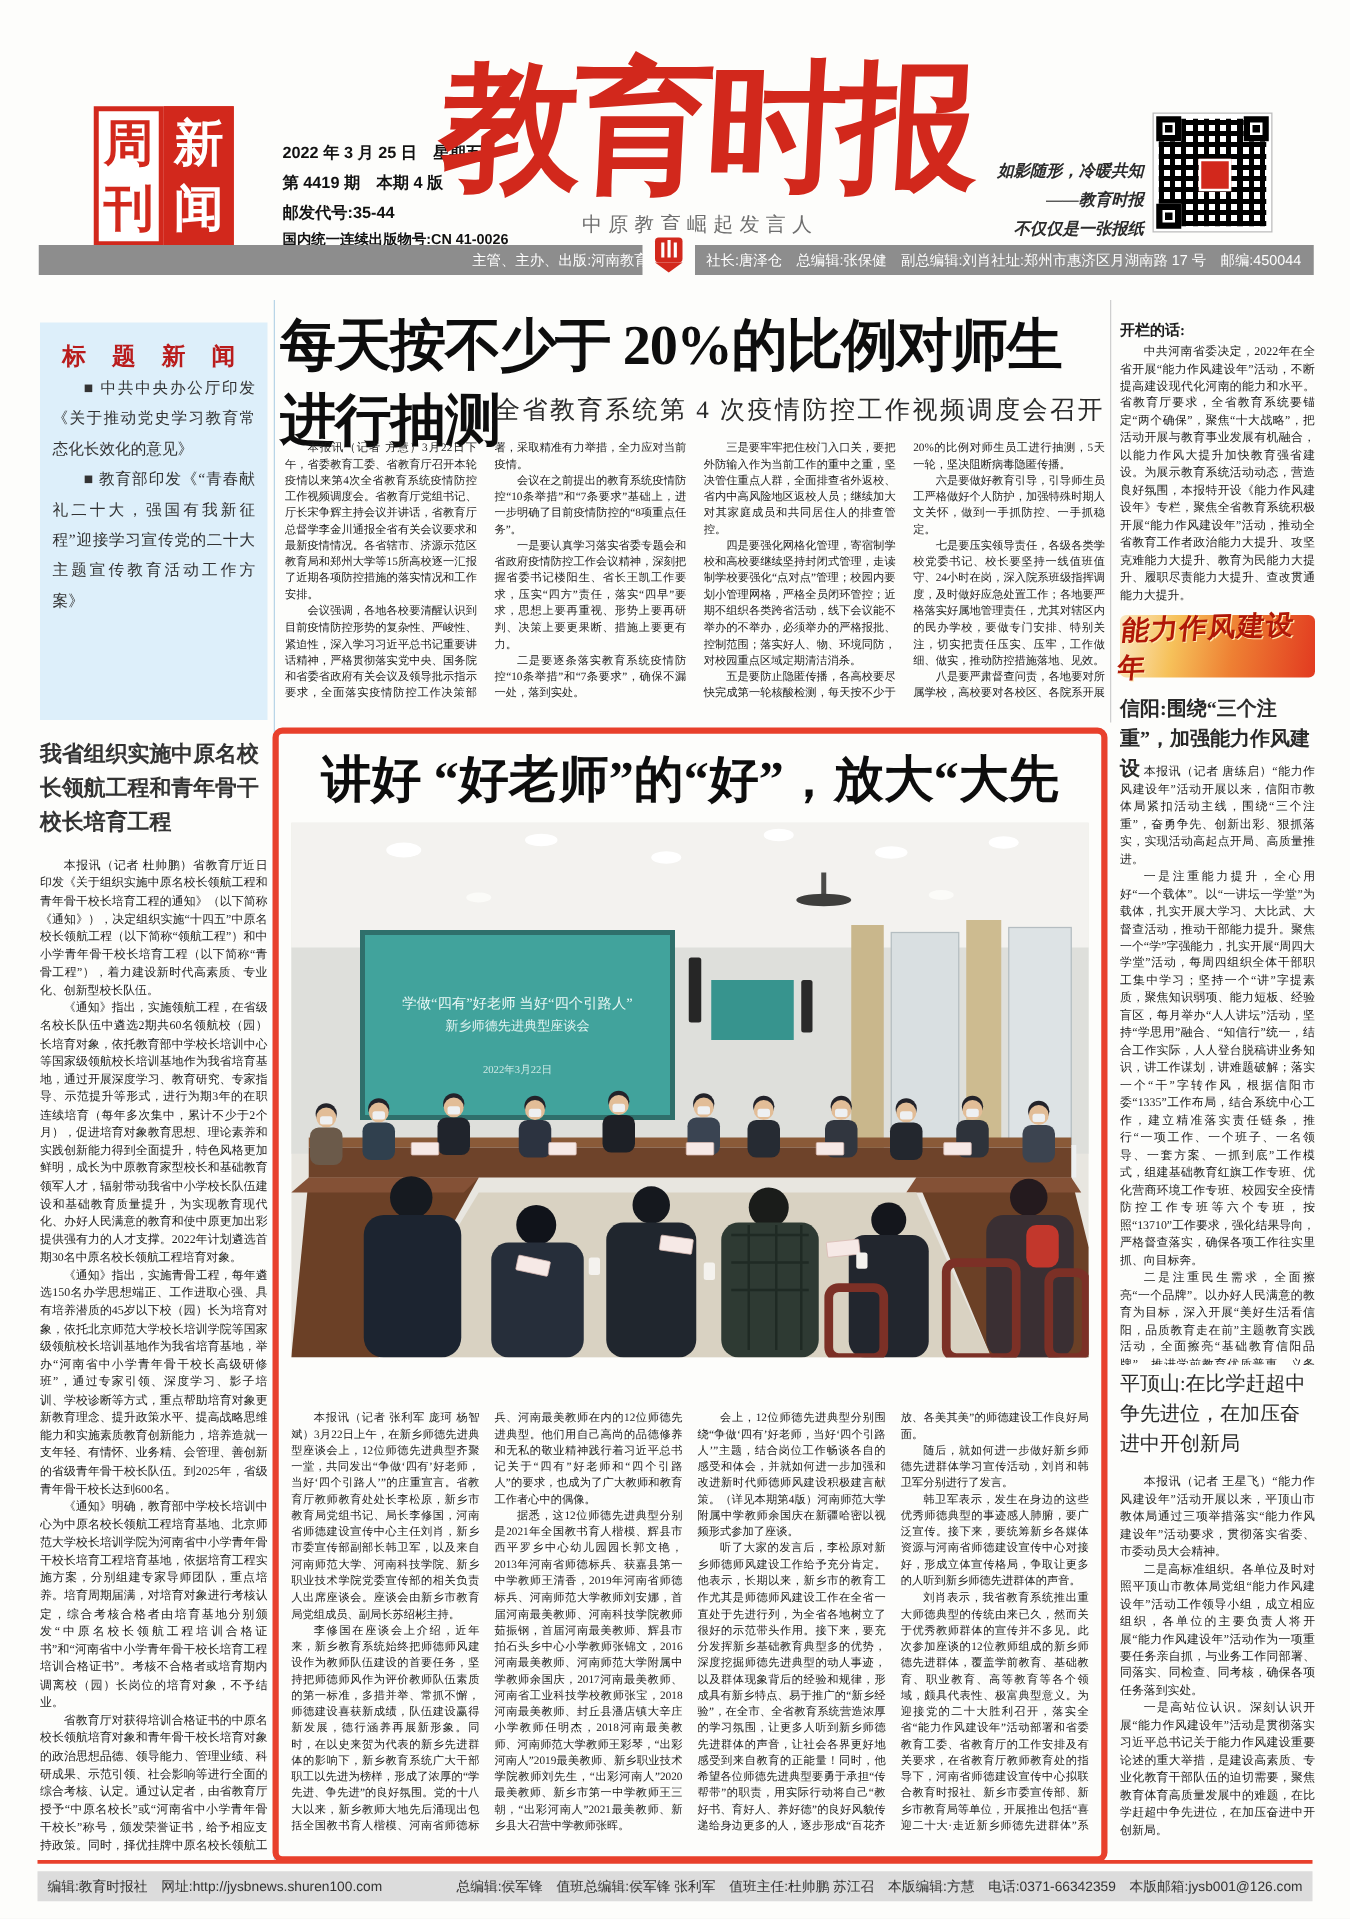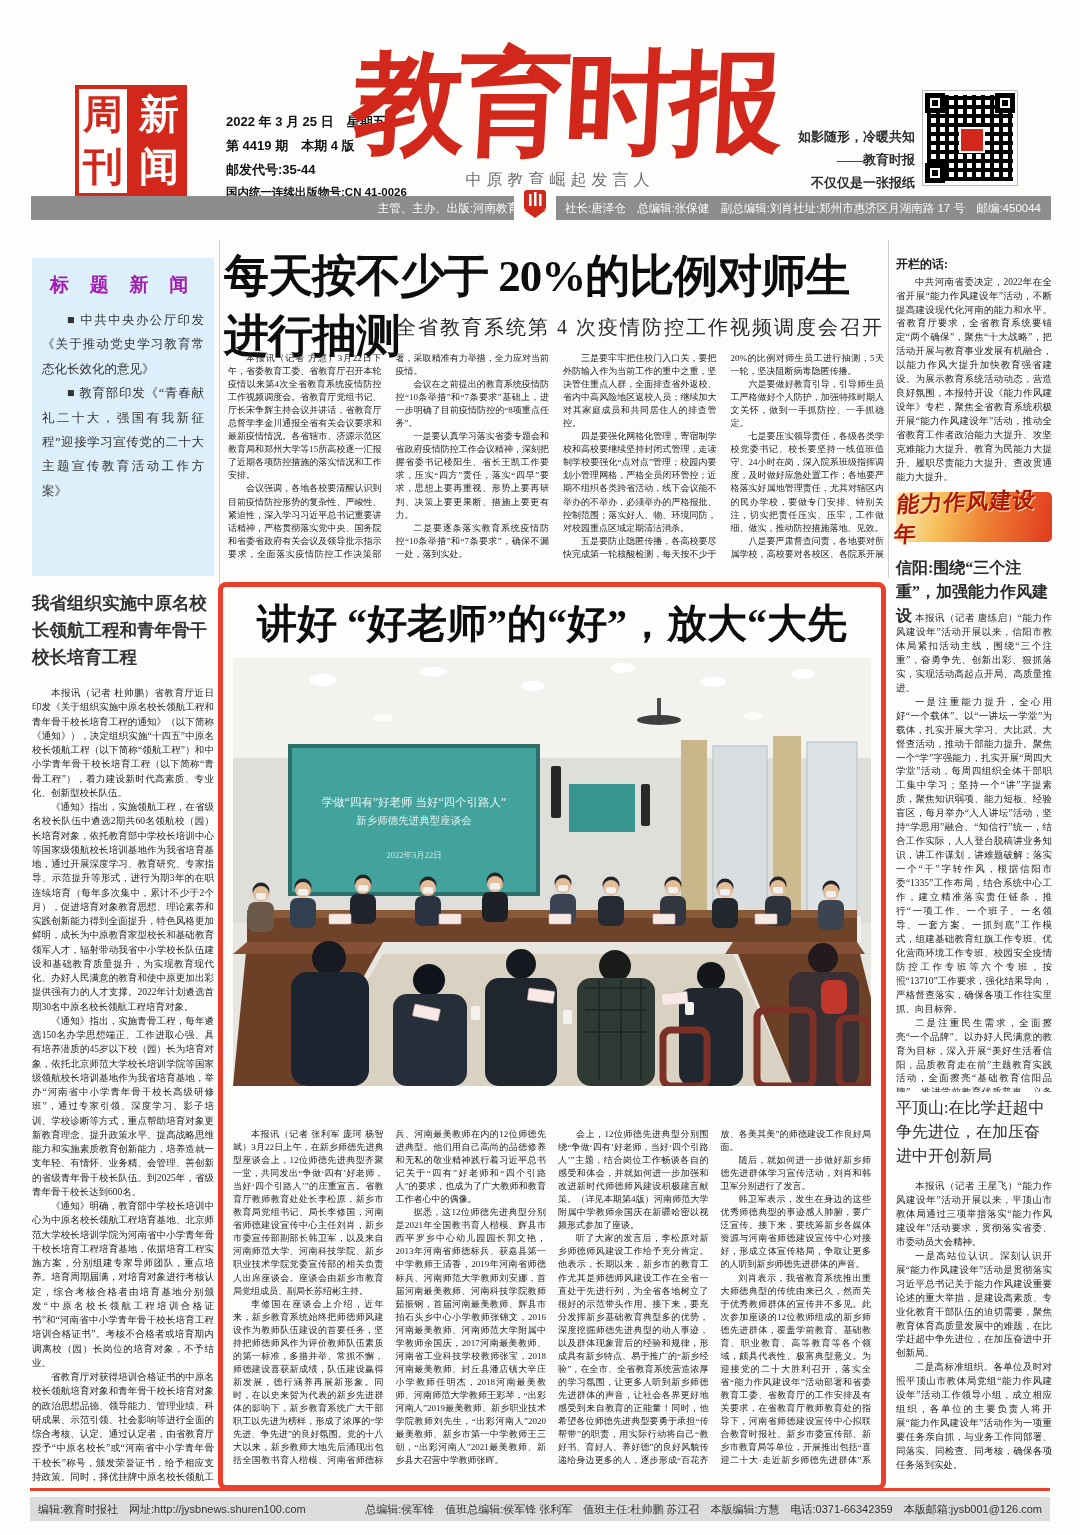--- a/index.html
+++ b/index.html
@@ -12,21 +12,21 @@
   .seal-half{width:50%;height:100%;box-sizing:border-box;display:flex;flex-direction:column;
              align-items:center;justify-content:space-around;font-weight:700;font-size:40px;line-height:1;}
   .seal-outline{border:4px solid #d2281c;color:#d2281c;background:#fff;}
   .seal-solid{background:#d2281c;color:#fff;border:4px solid #d2281c;}
   .dateblock{left:226px;top:110px;font-size:13px;line-height:1.85;color:#111;font-family:"Liberation Sans",sans-serif;font-weight:600;}
   .dateblock .small{font-size:11.5px;font-weight:600;}
   .paper-title{left:330px;top:42px;width:470px;text-align:center;font-size:112px;line-height:1.1;
                font-weight:700;color:#d2281c;letter-spacing:-6px;transform:skewX(-3deg);}
   .tagline{left:430px;top:170px;width:260px;text-align:center;font-size:16px;color:#6e6e6e;letter-spacing:5px;}
   .slogan{left:735px;top:126px;width:180px;text-align:right;font-size:13px;font-weight:700;
-          line-height:1.75;color:#2b2b2b;}
+          font-style:italic;line-height:1.75;color:#2b2b2b;}
   .qr{left:922px;top:90px;width:94px;height:94px;background:#fff;border:1px solid #bbb;}
   .qr-noise{position:absolute;inset:4px;
     background:repeating-linear-gradient(90deg,#000 0 4px,transparent 4px 9px),
                repeating-linear-gradient(0deg,#000 0 4px,#fff 4px 9px);}
   .qr-finder{position:absolute;width:20px;height:20px;border:5px solid #000;background:#fff;box-sizing:border-box;}
   .qr-finder::after{content:"";position:absolute;inset:2px;background:#000;}
   .qr-f1{left:2px;top:2px}.qr-f2{right:2px;top:2px}.qr-f3{left:2px;bottom:2px}
   .qr-logo{position:absolute;left:36px;top:36px;width:22px;height:22px;background:#d2281c;border:2px solid #fff;}
   .graybar{left:31px;top:196px;width:1020px;height:24px;background:#8d8d8d;color:#fff;
            font-size:11.5px;font-family:"Liberation Sans",sans-serif;display:flex;
@@ -46,21 +46,21 @@
   
   .lead-hl{left:224px;top:246px;width:660px;text-align:left;font-size:45px;font-weight:700;
            color:#0d0d0d;letter-spacing:-1px;}
   .lead-sub{left:224px;top:314px;width:660px;text-align:right;font-size:20px;color:#2a2a2a;letter-spacing:2px;}
   .lead-cols{left:228px;top:352px;width:656px;height:228px;column-count:4;column-gap:14px;
              font-size:9px;line-height:1.45;color:#1c1c1c;}
 
   
   .hlnews{left:32px;top:258px;width:182px;height:318px;background:#ddeffa;box-sizing:border-box;
           padding:14px 10px;}
-  .hlnews-title{text-align:center;color:#a21caf;font-weight:700;font-size:19px;letter-spacing:8px;margin-bottom:10px;}
+  .hlnews-title{text-align:center;color:#b91c1c;font-weight:700;font-size:19px;letter-spacing:8px;}
   .hlnews-items p{margin:0;text-indent:2em;text-align:justify;font-size:12.5px;line-height:1.95;color:#333;}
   .side-title{left:32px;top:590px;width:182px;font-size:17.5px;font-weight:600;color:#333;line-height:1.55;}
   .side-body{left:32px;top:686px;width:182px;height:798px;font-size:9.5px;line-height:1.5;color:#1c1c1c;}
 
   
   .feature-box{left:218px;top:582px;width:668px;height:908px;border:5px solid #e8402c;border-radius:8px;box-sizing:border-box;}
   .feat-hl{left:236px;top:596px;width:632px;text-align:center;font-size:40px;font-weight:700;color:#0d0d0d;}
   .feat-sub{left:236px;top:658px;width:632px;text-align:center;font-size:17px;color:#2a2a2a;letter-spacing:1px;}
   .photo{left:233px;top:658px;width:638px;height:428px;}
   .feat-cols{left:233px;top:1128px;width:638px;height:352px;column-count:4;column-gap:12px;
@@ -305,22 +305,22 @@
   <div class="abs xy-title">信阳:围绕“三个注重”，加强能力作风建设</div>
   <div class="abs xy-body np clip">
       <p>本报讯（记者 唐练启）“能力作风建设年”活动开展以来，信阳市教体局紧扣活动主线，围绕“三个注重”，奋勇争先、创新出彩、狠抓落实，实现活动高起点开局、高质量推进。</p>
       <p>一是注重能力提升，全心用好“一个载体”。以“一讲坛一学堂”为载体，扎实开展大学习、大比武、大督查活动，推动干部能力提升。聚焦一个“学”字强能力，扎实开展“周四大学堂”活动，每周四组织全体干部职工集中学习；坚持一个“讲”字提素质，聚焦知识弱项、能力短板、经验盲区，每月举办“人人讲坛”活动，坚持“学思用”融合、“知信行”统一，结合工作实际，人人登台脱稿讲业务知识，讲工作谋划，讲难题破解；落实一个“干”字转作风，根据信阳市委“1335”工作布局，结合系统中心工作，建立精准落实责任链条，推行“一项工作、一个班子、一名领导、一套方案、一抓到底”工作模式，组建基础教育红旗工作专班、优化营商环境工作专班、校园安全疫情防控工作专班等六个专班，按照“13710”工作要求，强化结果导向，严格督查落实，确保各项工作往实里抓、向目标奔。</p>
       <p>二是注重民生需求，全面擦亮“一个品牌”。以办好人民满意的教育为目标，深入开展“美好生活看信阳，品质教育走在前”主题教育实践活动，全面擦亮“基础教育信阳品牌”，推进学前教育优质普惠、义务教育优质均衡、高中教育优质特色。</p>
     </div>
 
   <div class="abs pds-title">平顶山:在比学赶超中争先进位，在加压奋进中开创新局</div>
   <div class="abs pds-body np clip">
       <p>本报讯（记者 王星飞）“能力作风建设年”活动开展以来，平顶山市教体局通过三项举措落实“能力作风建设年”活动要求，贯彻落实省委、市委动员大会精神。</p>
+      <p>二是高标准组织。各单位及时对照平顶山市教体局党组“能力作风建设年”活动工作领导小组，成立相应组织，各单位的主要负责人将开展“能力作风建设年”活动作为一项重要任务亲自抓，与业务工作同部署、同落实、同检查、同考核，确保各项任务落到实处。</p>
       <p>一是高站位认识。深刻认识开展“能力作风建设年”活动是贯彻落实习近平总书记关于能力作风建设重要论述的重大举措，是建设高素质、专业化教育干部队伍的迫切需要，聚焦教育体育高质量发展中的难题，在比学赶超中争先进位，在加压奋进中开创新局。</p>
-      <p>二是高标准组织。各单位及时对照平顶山市教体局党组“能力作风建设年”活动工作领导小组，成立相应组织，各单位的主要负责人将开展“能力作风建设年”活动作为一项重要任务亲自抓，与业务工作同部署、同落实、同检查、同考核，确保各项任务落到实处。</p>
     </div>
 
   <div class="abs red-rule"></div>
   <div class="abs footer">
     <span>编辑:教育时报社　网址:http://jysbnews.shuren100.com</span>
     <span>总编辑:侯军锋　值班总编辑:侯军锋 张利军　值班主任:杜帅鹏 苏江召　本版编辑:方慧　电话:0371-66342359　本版邮箱:jysb001@126.com</span>
   </div>
 
 </div>
 

